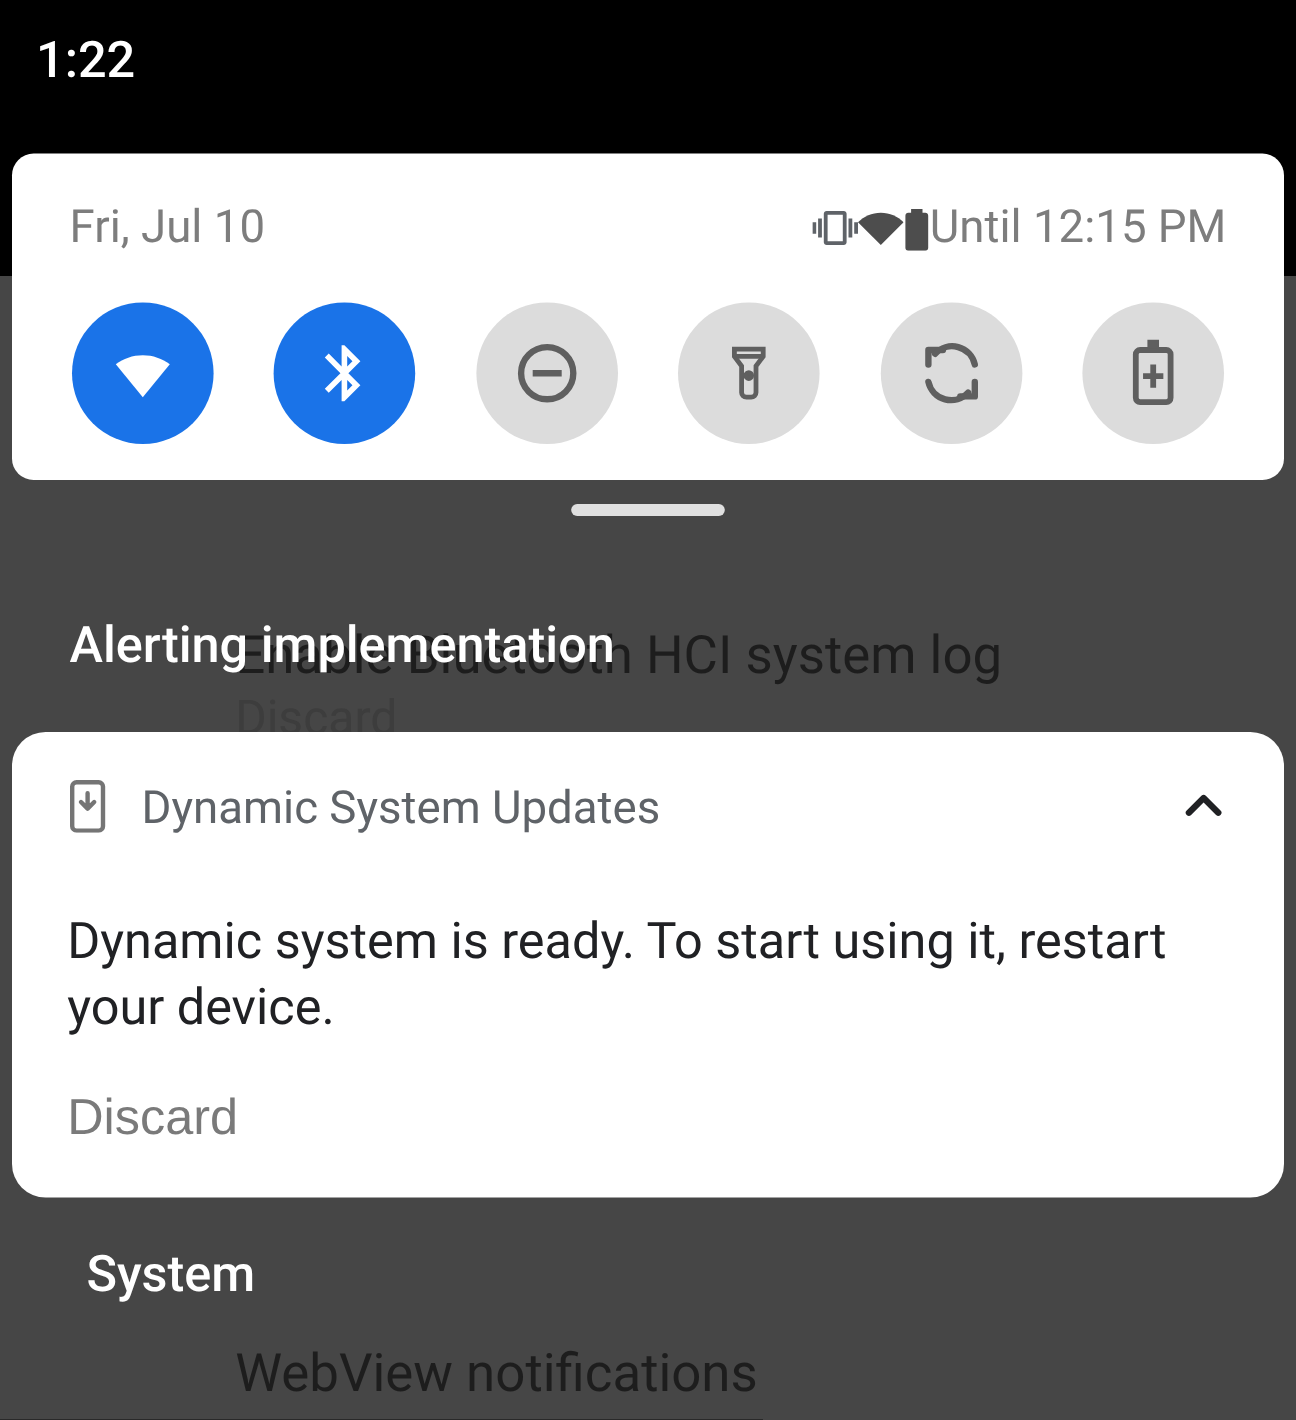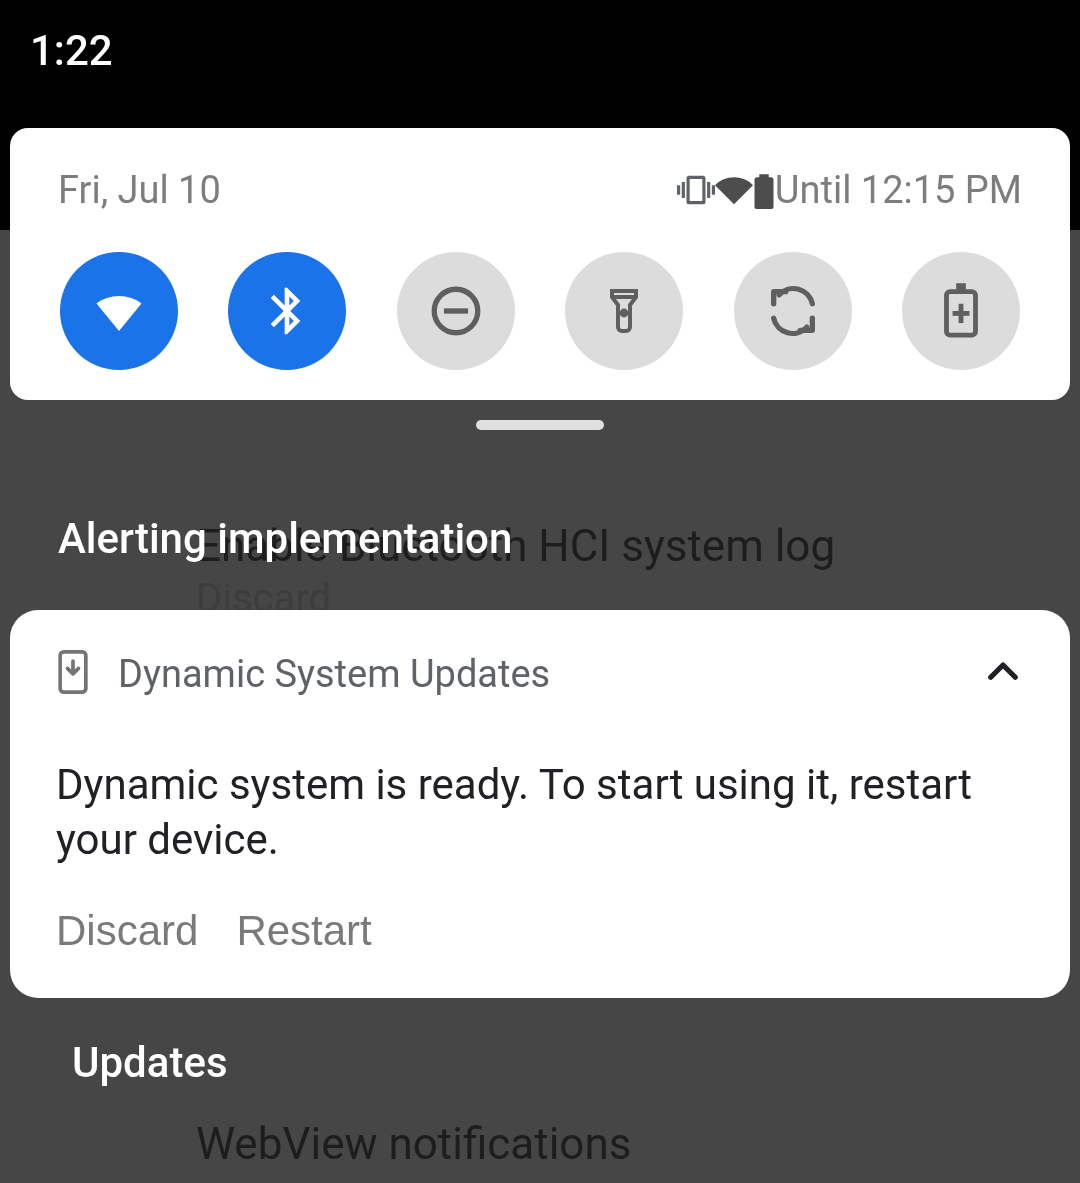--- a/index.html
+++ b/index.html
@@ -242,17 +242,16 @@
     <span class="notif-app">Dynamic System Updates</span>
     <span>
       <svg width="42" height="42" viewBox="0 0 24 24" fill="none" stroke="#202124" stroke-width="3" stroke-linecap="round" stroke-linejoin="round">
           <polyline points="5 15 12 8 19 15"></polyline>
         </svg>
     </span>
   </div>
   <div class="notif-body">Dynamic system is ready. To start using it, restart your device.</div>
   <div class="notif-actions">
     <button class="act">Discard</button>
-    <button class="act">Restart</button>
   </div>
 </div>
 
-<div class="manage">Updates</div>
+<div class="manage">System</div>
 
 </body></html>

